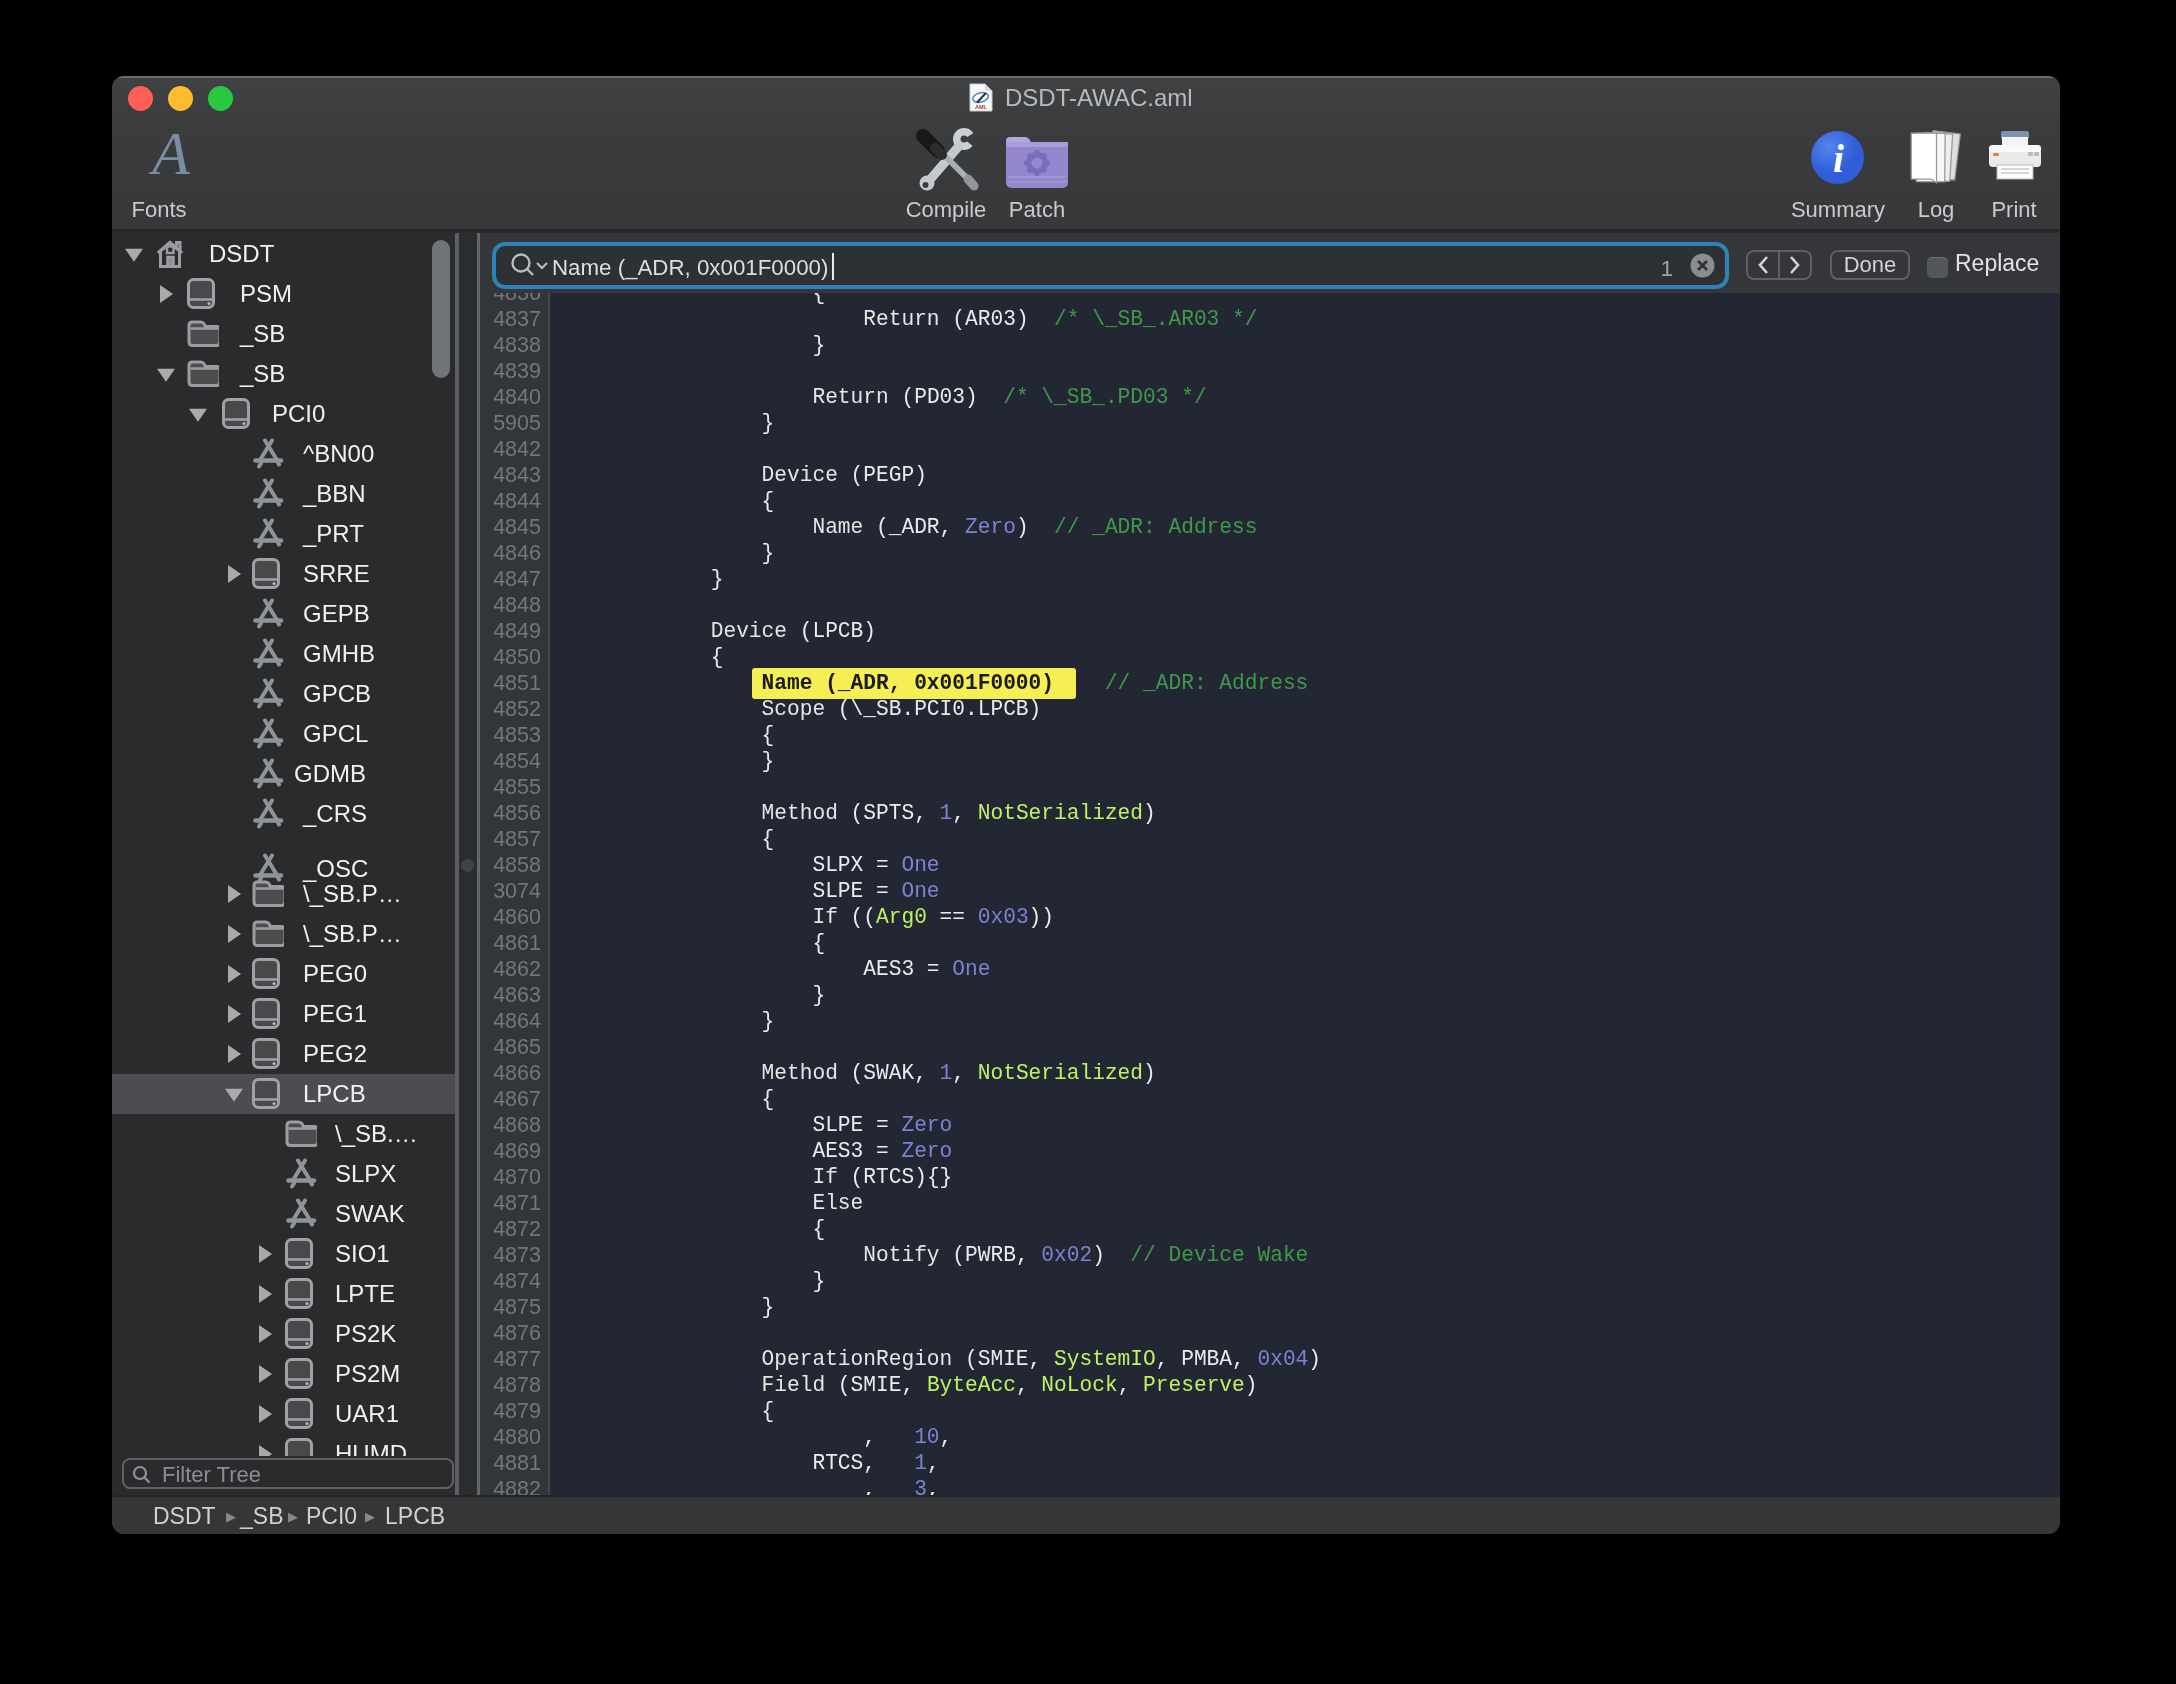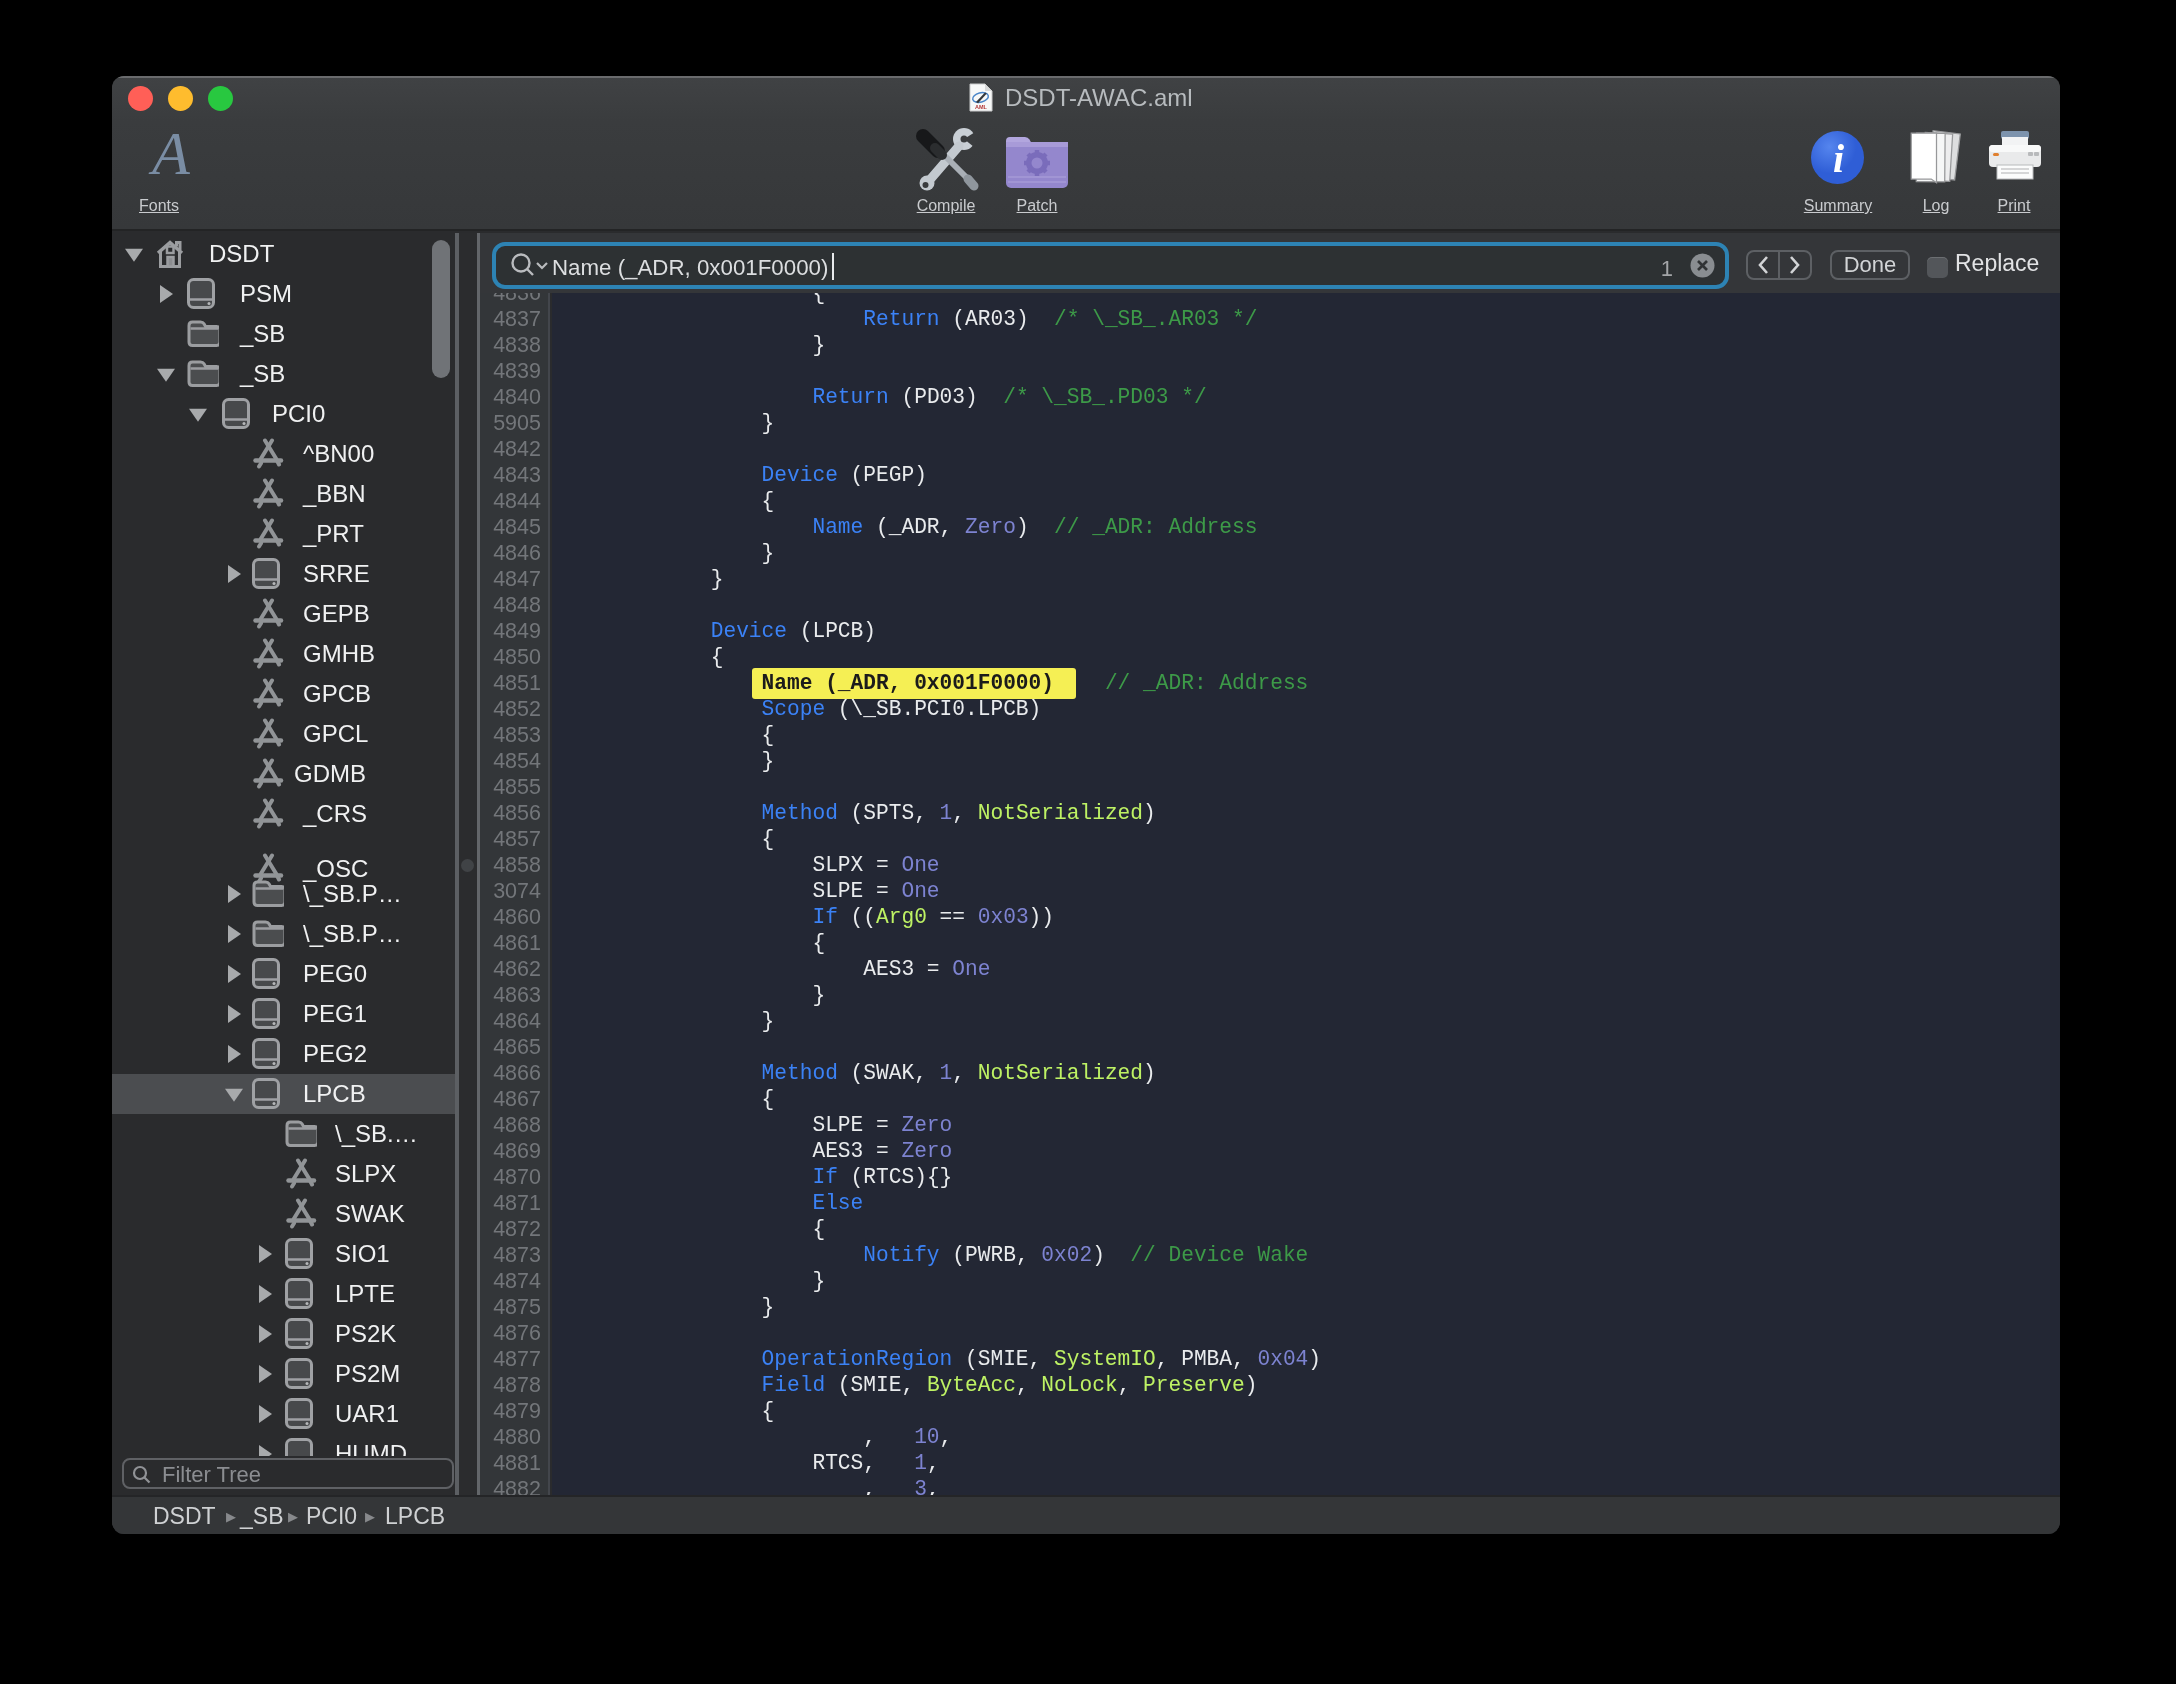--- a/index.html
+++ b/index.html
@@ -4,21 +4,21 @@
 html,body{margin:0;padding:0;background:#000;width:2176px;height:1684px;overflow:hidden;}
 *{box-sizing:border-box;}
 body{font-family:"Liberation Sans",sans-serif;}
 #win{position:absolute;left:112px;top:76px;width:1948px;height:1458px;border-radius:12px;
  background:#2a2b2d;overflow:hidden;}
 
 #chrome{position:absolute;left:0;top:0;width:100%;height:155px;
  background:linear-gradient(#404244,#3a3c3e 30%,#36383a);border-bottom:2px solid #232425;}
 #chrome:before{content:"";position:absolute;left:0;top:0;right:0;height:1.5px;background:rgba(255,255,255,.22);}
 .tl{position:absolute;top:10px;width:25px;height:25px;border-radius:50%;}
-.tlabel2{position:absolute;font-size:16px;color:#c9cbce;transform:translateX(-50%);top:121px;text-decoration:underline;}
+.tlabel2{position:absolute;font-size:22px;color:#c9cbce;transform:translateX(-50%);top:121px;}
 #title{position:absolute;top:8px;left:893px;font-size:24px;color:#b7bbbe;}
 
 #findbar{position:absolute;left:368px;top:157px;width:1580px;height:60px;background:#343639;}
 #sfield{position:absolute;left:12px;top:9px;width:1237px;height:47px;border-radius:13px;
  background:#2d3133;border:4px solid #2d83b4;}
 #stext{position:absolute;left:56px;top:9px;font-size:22.3px;color:#dcdee0;white-space:pre;}
 #caret{position:absolute;left:336px;top:7px;width:2px;height:27px;background:#e8eaec;}
 .fbtn{position:absolute;top:17px;height:30px;border:2px solid #5d6064;border-radius:8px;color:#d2d4d6;}
 #fone{position:absolute;right:52px;top:10px;font-size:22px;color:#a3a5a8;}
 
@@ -27,21 +27,21 @@
 #div1{position:absolute;left:343px;top:157px;width:3.5px;height:1262px;background:#5c5f63;}
 #divstrip{position:absolute;left:346.5px;top:157px;width:18.5px;height:1262px;background:#2b2c2e;}
 #div2{position:absolute;left:365px;top:157px;width:3px;height:1262px;background:#63666a;}
 #dimple{position:absolute;left:349px;top:783px;width:13px;height:13px;border-radius:50%;background:#404346;}
 #gutter{position:absolute;left:368px;top:217px;width:70px;height:1202px;background:#333639;
  border-right:2px solid #43464c;overflow:hidden;}
 #gutnums{position:absolute;left:0;top:-13.3px;width:61px;text-align:right;font-size:21.5px;line-height:26px;color:#73767a;}
 #codearea{position:absolute;left:440px;top:217px;width:1508px;height:1202px;background:#232734;overflow:hidden;}
 #code{position:absolute;left:57px;top:-13.3px;font-family:"Liberation Mono",monospace;font-size:21.2px;
  line-height:26px;color:#e9ebed;white-space:pre;}
-#code .k{color:#3b82f6;font-style:normal;}
+#code .k{color:#e5e5e5;font-style:normal;}
 #code .n{color:#7d83d1;font-style:normal;}
 #code .m{color:#bef264;font-style:normal;}
 #code .c{color:#3d9a48;font-style:normal;}
 #code .hl{font-weight:bold;color:#1b1b1b;background:#f5ef54;display:inline-block;
  padding:2px 22px 3px 10px;margin:-2px -22px -3px -10px;border-radius:3px;}
 
 .trow{position:absolute;left:0;width:343px;height:40px;}
 .trow.sel{background:#4b4d50;}
 .tri{position:absolute;top:50%;}
 .triv{transform:translateY(-40%);border-left:9px solid transparent;border-right:9px solid transparent;border-top:13px solid #a8aaac;}

